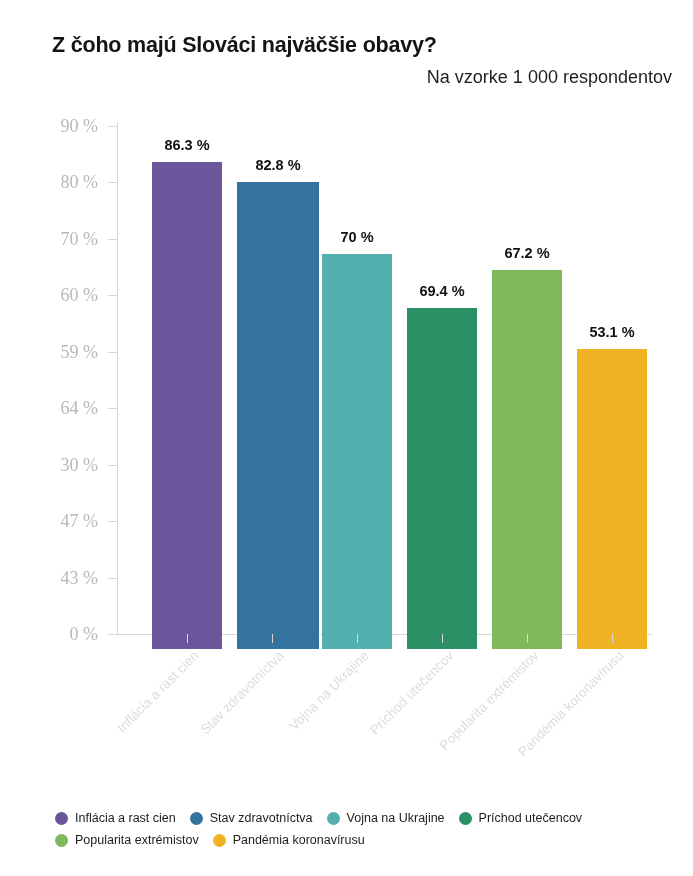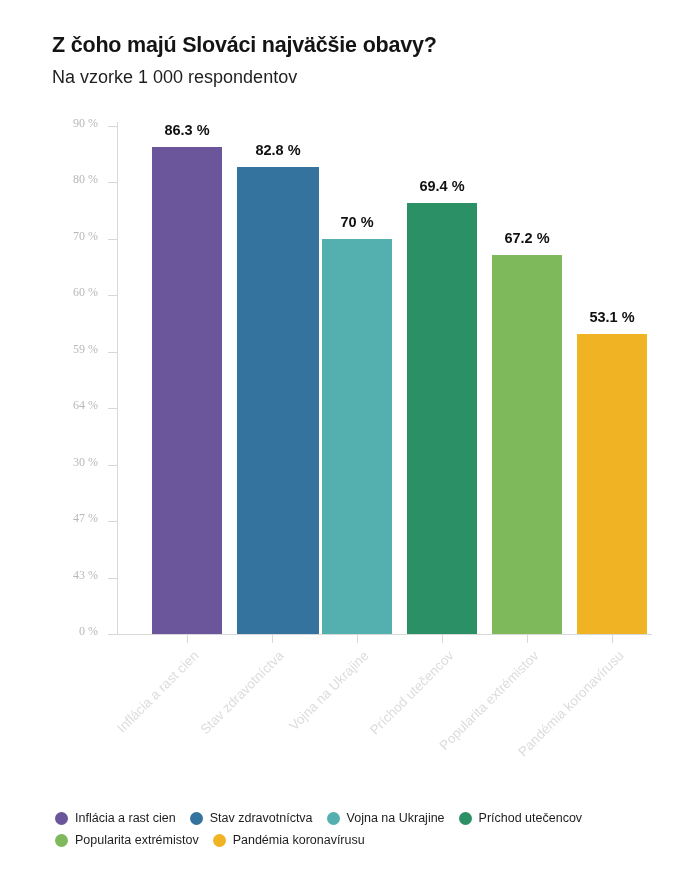--- a/index.html
+++ b/index.html
@@ -32,20 +32,21 @@
     margin: 0;
     white-space: nowrap;
   }
   #chart-subtitle {
     font-size: 18px;
     font-weight: normal;
     color: #1f1f1f;
     line-height: 1.3;
     margin: 7px 0 0 0;
     white-space: nowrap;
+    text-align: right;
   }
 
   
   #plot-wrap {
     position: absolute;
     left: 0;
     top: 0;
     width: 693px;
     height: 876px;
   }
@@ -71,39 +72,39 @@
   .ytick {
     position: absolute;
     left: 0;
     width: 117px;
     height: 0;
   }
   .ytick .ylabel {
     position: absolute;
     right: 19px;
     top: -10px;
-    font-size: 12px;
+    font-size: 18px;
     color: #b8b8b8;
     text-align: right;
     white-space: nowrap;
     font-family: "Liberation Serif", serif;
   }
   .ytick .ymark {
     position: absolute;
     right: 0;
     top: 0;
     width: 9px;
     height: 1px;
     background: #d8d8d8;
   }
 
   
   .bar {
     position: absolute;
-    bottom: 242px; 
+    bottom: 227px; 
     width: 70px;
   }
   .bar-value {
     position: absolute;
     left: 50%;
     transform: translateX(-50%);
     top: -25px;
     font-size: 14.5px;
     font-weight: bold;
     color: #111111;
@@ -222,21 +223,21 @@
         <div class="bar-rect" style="background: rgb(107, 86, 156);"></div>
       </div>
       <div class="bar" style="left: 237px; width: 82px; height: 467.36px;">
         <div class="bar-value">82.8 %</div>
         <div class="bar-rect" style="background: rgb(51, 115, 158);"></div>
       </div>
       <div class="bar" style="left: 322px; width: 70px; height: 395.111px;">
         <div class="bar-value">70 %</div>
         <div class="bar-rect" style="background: rgb(83, 176, 174);"></div>
       </div>
-      <div class="bar" style="left: 407px; width: 70px; height: 431px;">
+      <div class="bar" style="left: 407px; width: 70px; height: 341px;">
         <div class="bar-value">69.4 %</div>
         <div class="bar-rect" style="background: rgb(43, 144, 101);"></div>
       </div>
       <div class="bar" style="left: 492px; width: 70px; height: 379.307px;">
         <div class="bar-value">67.2 %</div>
         <div class="bar-rect" style="background: rgb(126, 185, 92);"></div>
       </div>
       <div class="bar" style="left: 577px; width: 70px; height: 299.72px;">
         <div class="bar-value">53.1 %</div>
         <div class="bar-rect" style="background: rgb(240, 179, 35);"></div>

